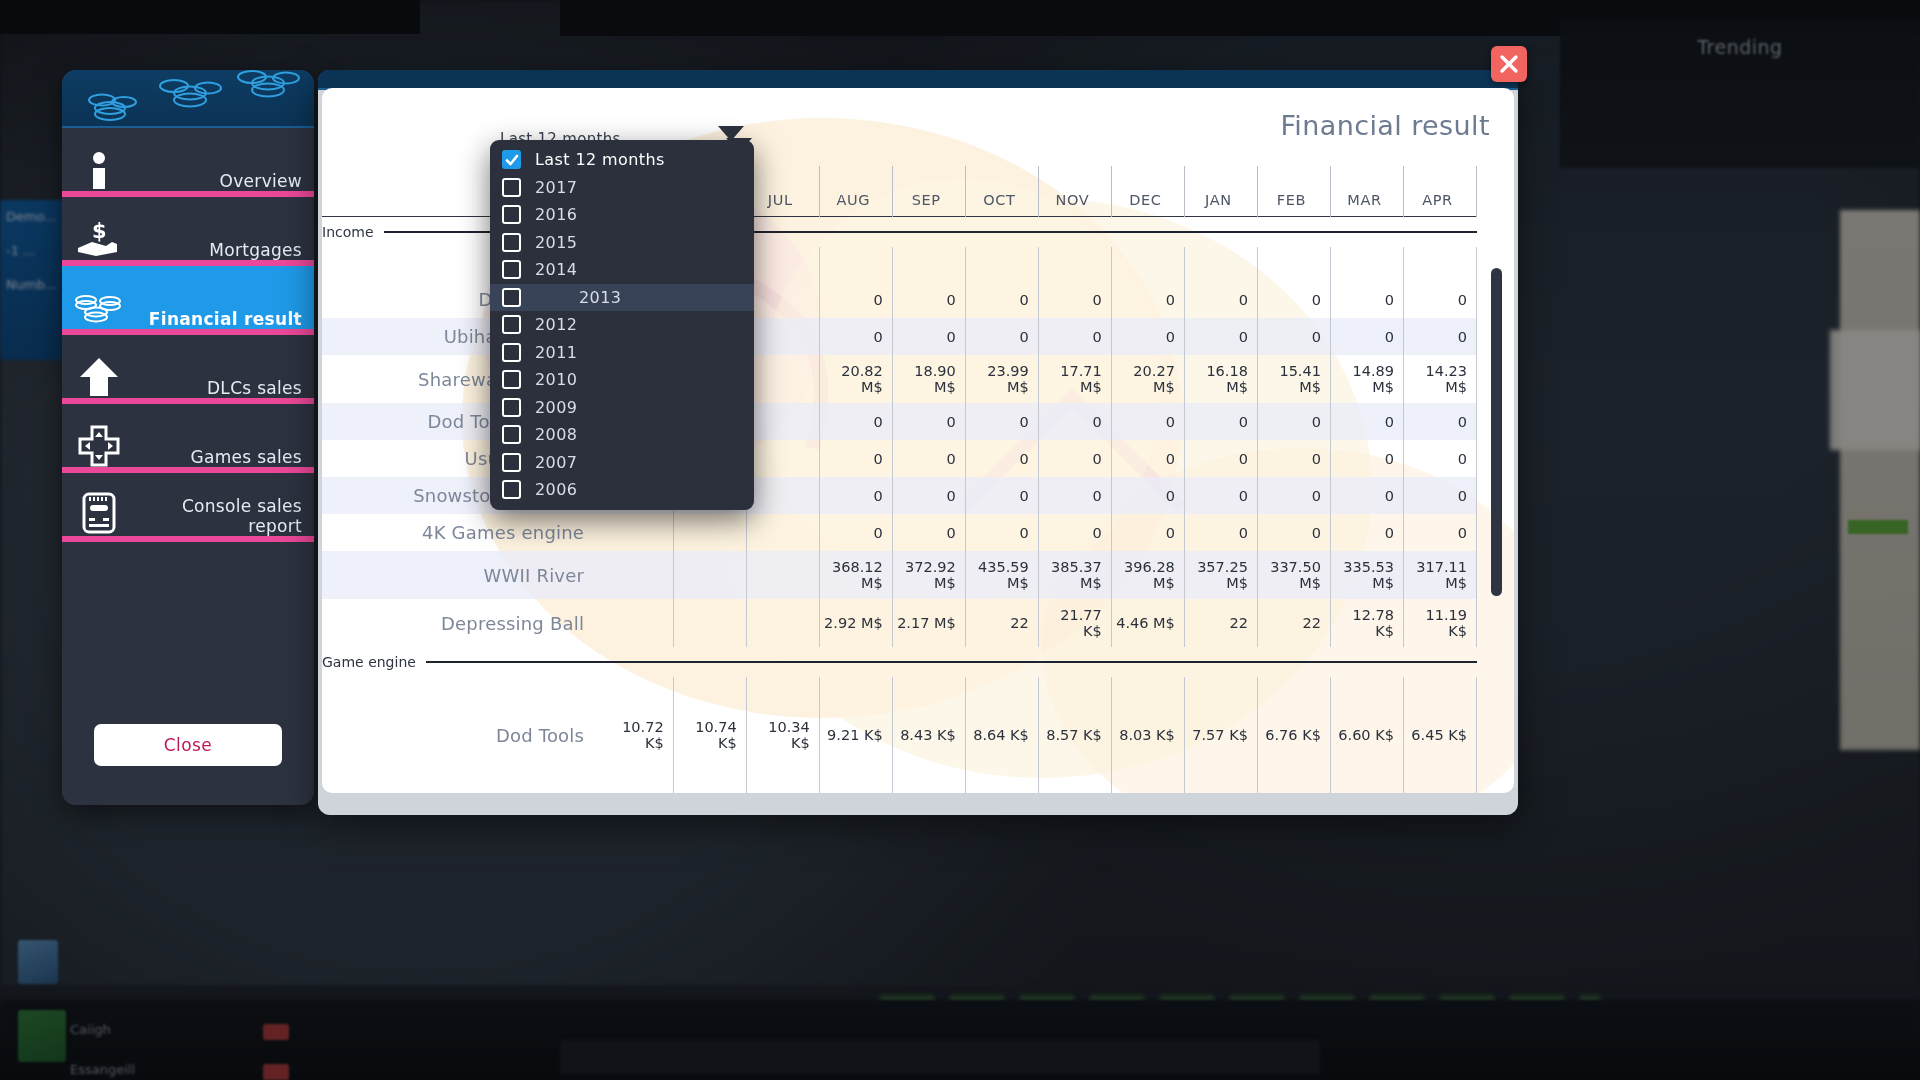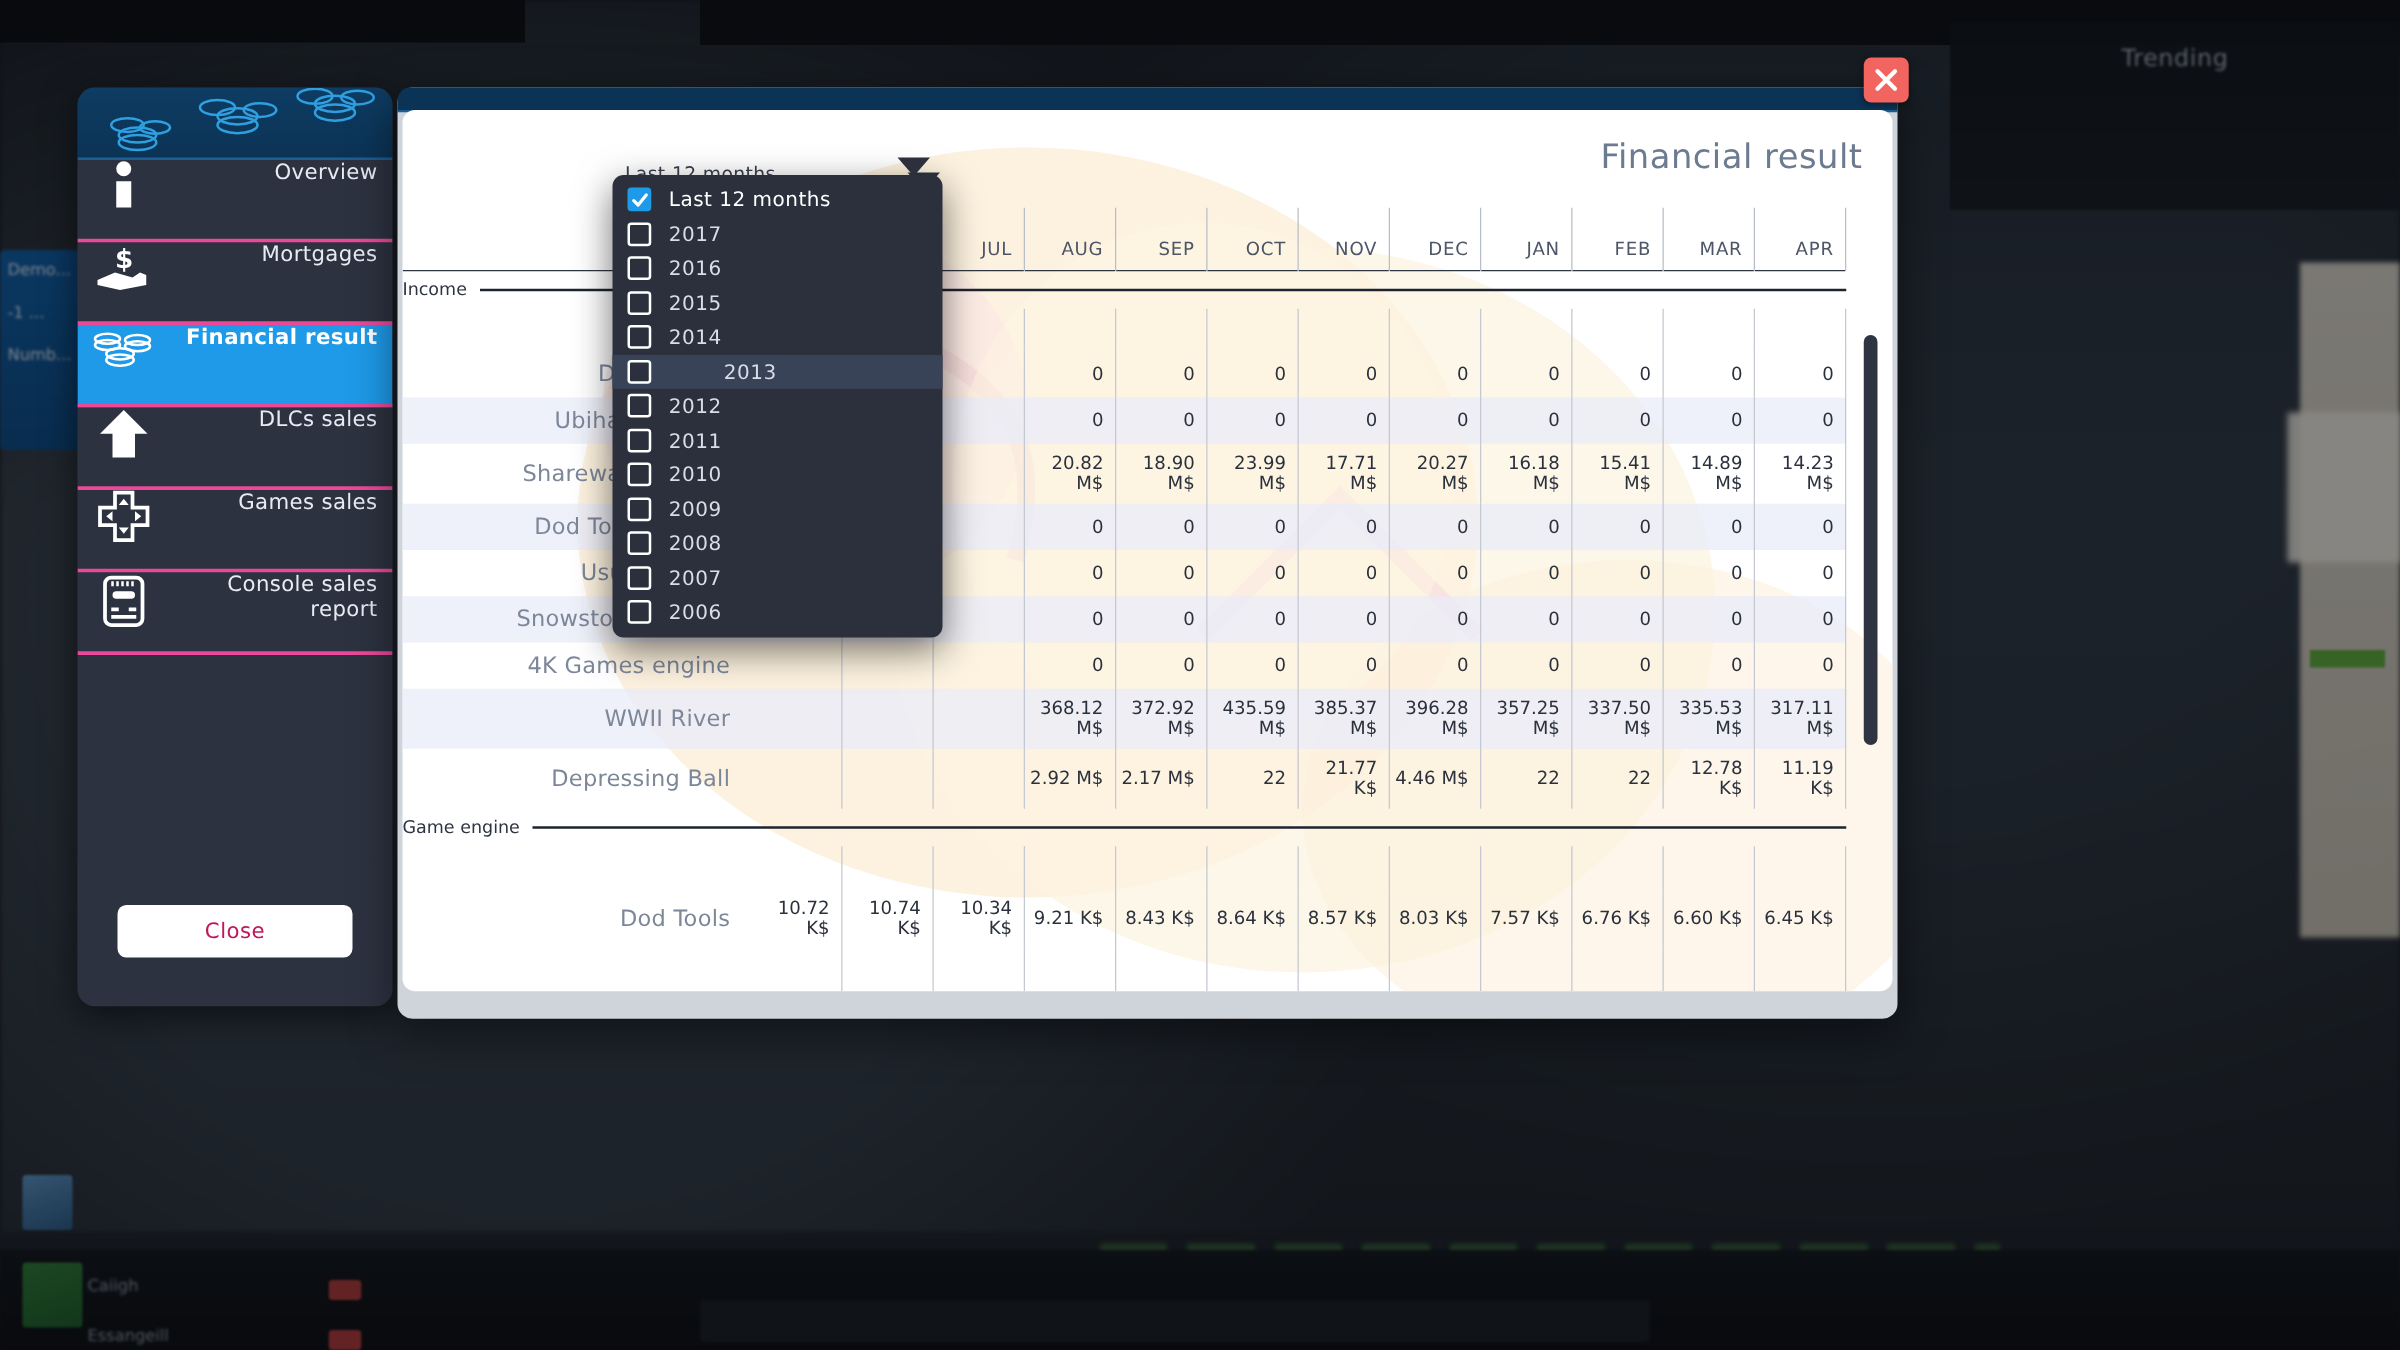--- a/index.html
+++ b/index.html
@@ -50,22 +50,22 @@
   
   #dim{position:absolute;inset:0;background:rgba(6,8,12,.45);}
 
   
   #leftpanel{position:absolute;left:62px;top:70px;width:252px;height:735px;
     background:#2c3240;border-radius:14px 14px 14px 14px;overflow:hidden;
     box-shadow:0 8px 28px rgba(0,0,0,.55);}
   #panelhead{height:56px;background:linear-gradient(180deg,#0e3c63 0%,#0b3355 100%);
     position:relative;overflow:hidden;border-bottom:2px solid #1b5e91;}
   #panelhead svg{position:absolute;}
-  .menuitem{height:63px;display:flex;align-items:flex-start;position:relative;
-    border-bottom:3px solid #ec4899;background:#2c3240;cursor:pointer;}
+  .menuitem{height:63px;display:flex;align-items:flex-end;position:relative;
+    border-bottom:6px solid #ec4899;background:#2c3240;cursor:pointer;}
   .menuitem.active{background:#1e9ae8;}
   .menuitem .mi-icon{width:74px;display:flex;align-items:center;justify-content:center;flex:0 0 74px;}
   .menuitem .mi-label{flex:1;text-align:right;padding-right:12px;color:#e7ecf3;
     font-size:17px;letter-spacing:.3px;}
   .menuitem.active .mi-label{color:#ffffff;font-weight:bold;}
   #closewrap{position:absolute;left:0;bottom:0;width:252px;height:120px;
     background:#2c3240;display:flex;align-items:center;justify-content:center;}
   #closebtn{width:188px;height:42px;background:#ffffff;border:none;border-radius:7px;
     color:#be185d;font-size:17px;letter-spacing:.4px;cursor:pointer;
     font-family:"DejaVu Sans","Liberation Sans",sans-serif;text-align:center;}
@@ -92,21 +92,21 @@
   #periodlabel{position:absolute;left:178px;top:42px;font-size:15px;color:#39404f;letter-spacing:.3px;}
   #periodarrow{position:absolute;left:404px;top:50px;width:0;height:0;
     border-left:13px solid transparent;border-right:13px solid transparent;
     border-top:15px solid #2e3442;cursor:pointer;}
 
   
   #tablewrap{position:absolute;left:0;top:78px;width:1192px;height:627px;overflow:hidden;}
   table.fin{border-collapse:collapse;width:1155px;table-layout:fixed;}
   table.fin col.lbl{width:278px;}
   table.fin col.mon{width:73px;}
-  table.fin th{font-size:14.5px;color:#4d5666;font-weight:normal;text-align:right;
+  table.fin th{font-size:14.5px;color:#4d5666;font-weight:normal;
     padding:6px 9px 8px 4px;letter-spacing:.6px;border-right:1px solid #b8bec8;height:36px;
     vertical-align:bottom;}
   table.fin th.lbl{border-right:none;}
   table.fin tr.headrow{border-bottom:1.5px solid #2f3542;}
   table.fin td{font-size:14.5px;text-align:right;padding:8px 9px 8px 4px;
     border-right:1px solid #c3c8d1;color:#2b313c;height:14px;}
   table.fin td.lbl{border-right:none;color:#7d879a;font-size:18px;padding-right:16px;
     letter-spacing:.2px;}
   table.fin tr.alt td{background:rgba(233,236,249,.78);}
   td.green{color:#4e9e2e;}

